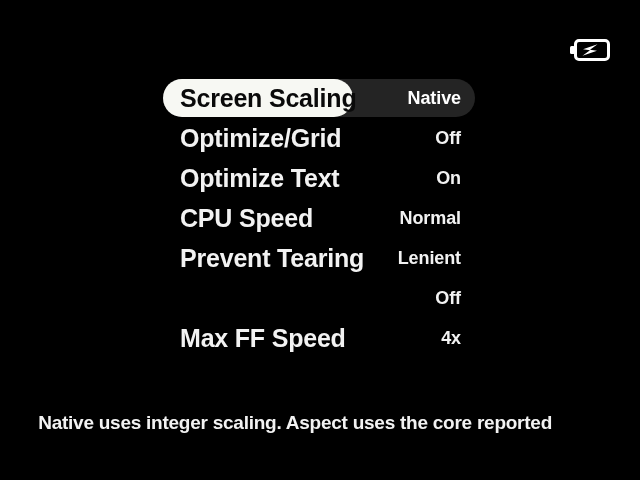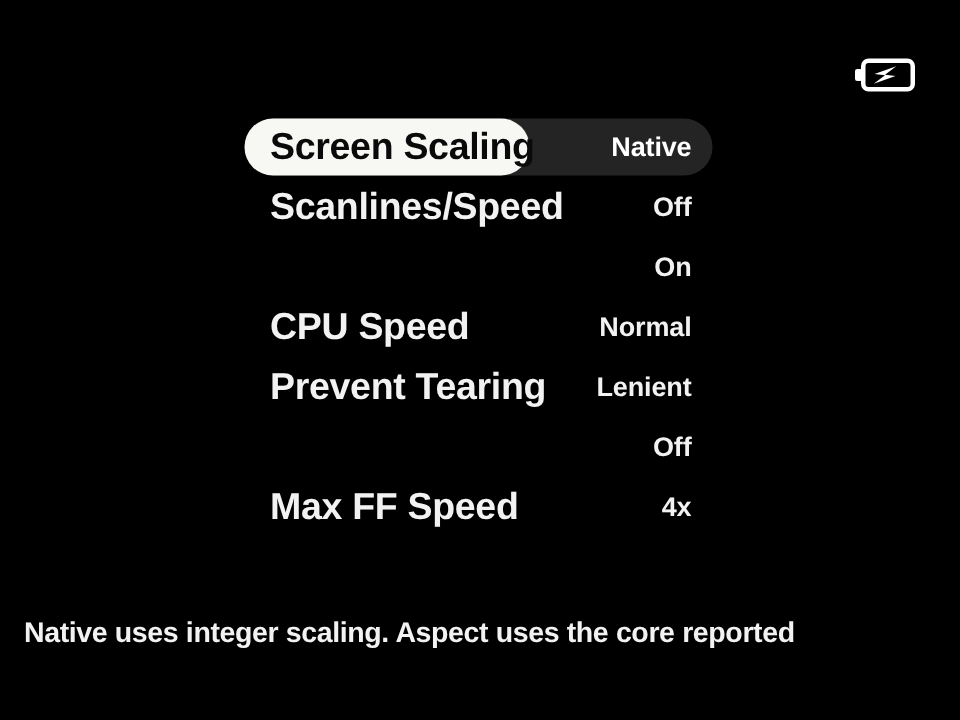--- a/index.html
+++ b/index.html
@@ -91,27 +91,26 @@
   .row.selected .value {
     color: #ffffff;
   }
 
   
   #footer {
     position: absolute;
     left: 0;
     top: 410px;
     width: 552px;
-    text-align: left;
+    text-align: right;
     font-size: 19px;
     font-weight: bold;
     color: #f2f2f2;
     line-height: 25px;
     letter-spacing: -0.25px;
-    padding-left: 16px;
   }
   #footer .fline {
     display: block;
   }
 </style>
 </head>
 <body>
 
 <div id="screen">
 
@@ -129,25 +128,26 @@
   <div id="menu">
 
     <div class="row selected">
       <div class="row-highlight"></div>
       <div class="row-pill"></div>
       <span class="label">Screen Scaling</span>
       <span class="value">Native</span>
     </div>
 
     <div class="row">
-      <span class="label">Scanlines/Speed</span>
+      <span class="label">Optimize/Grid</span>
       <span class="value">Off</span>
     </div>
 
     <div class="row">
+      <span class="label">Optimize Text</span>
       <span class="value">On</span>
     </div>
 
     <div class="row">
       <span class="label">CPU Speed</span>
       <span class="value">Normal</span>
     </div>
 
     <div class="row">
       <span class="label">Prevent Tearing</span>

